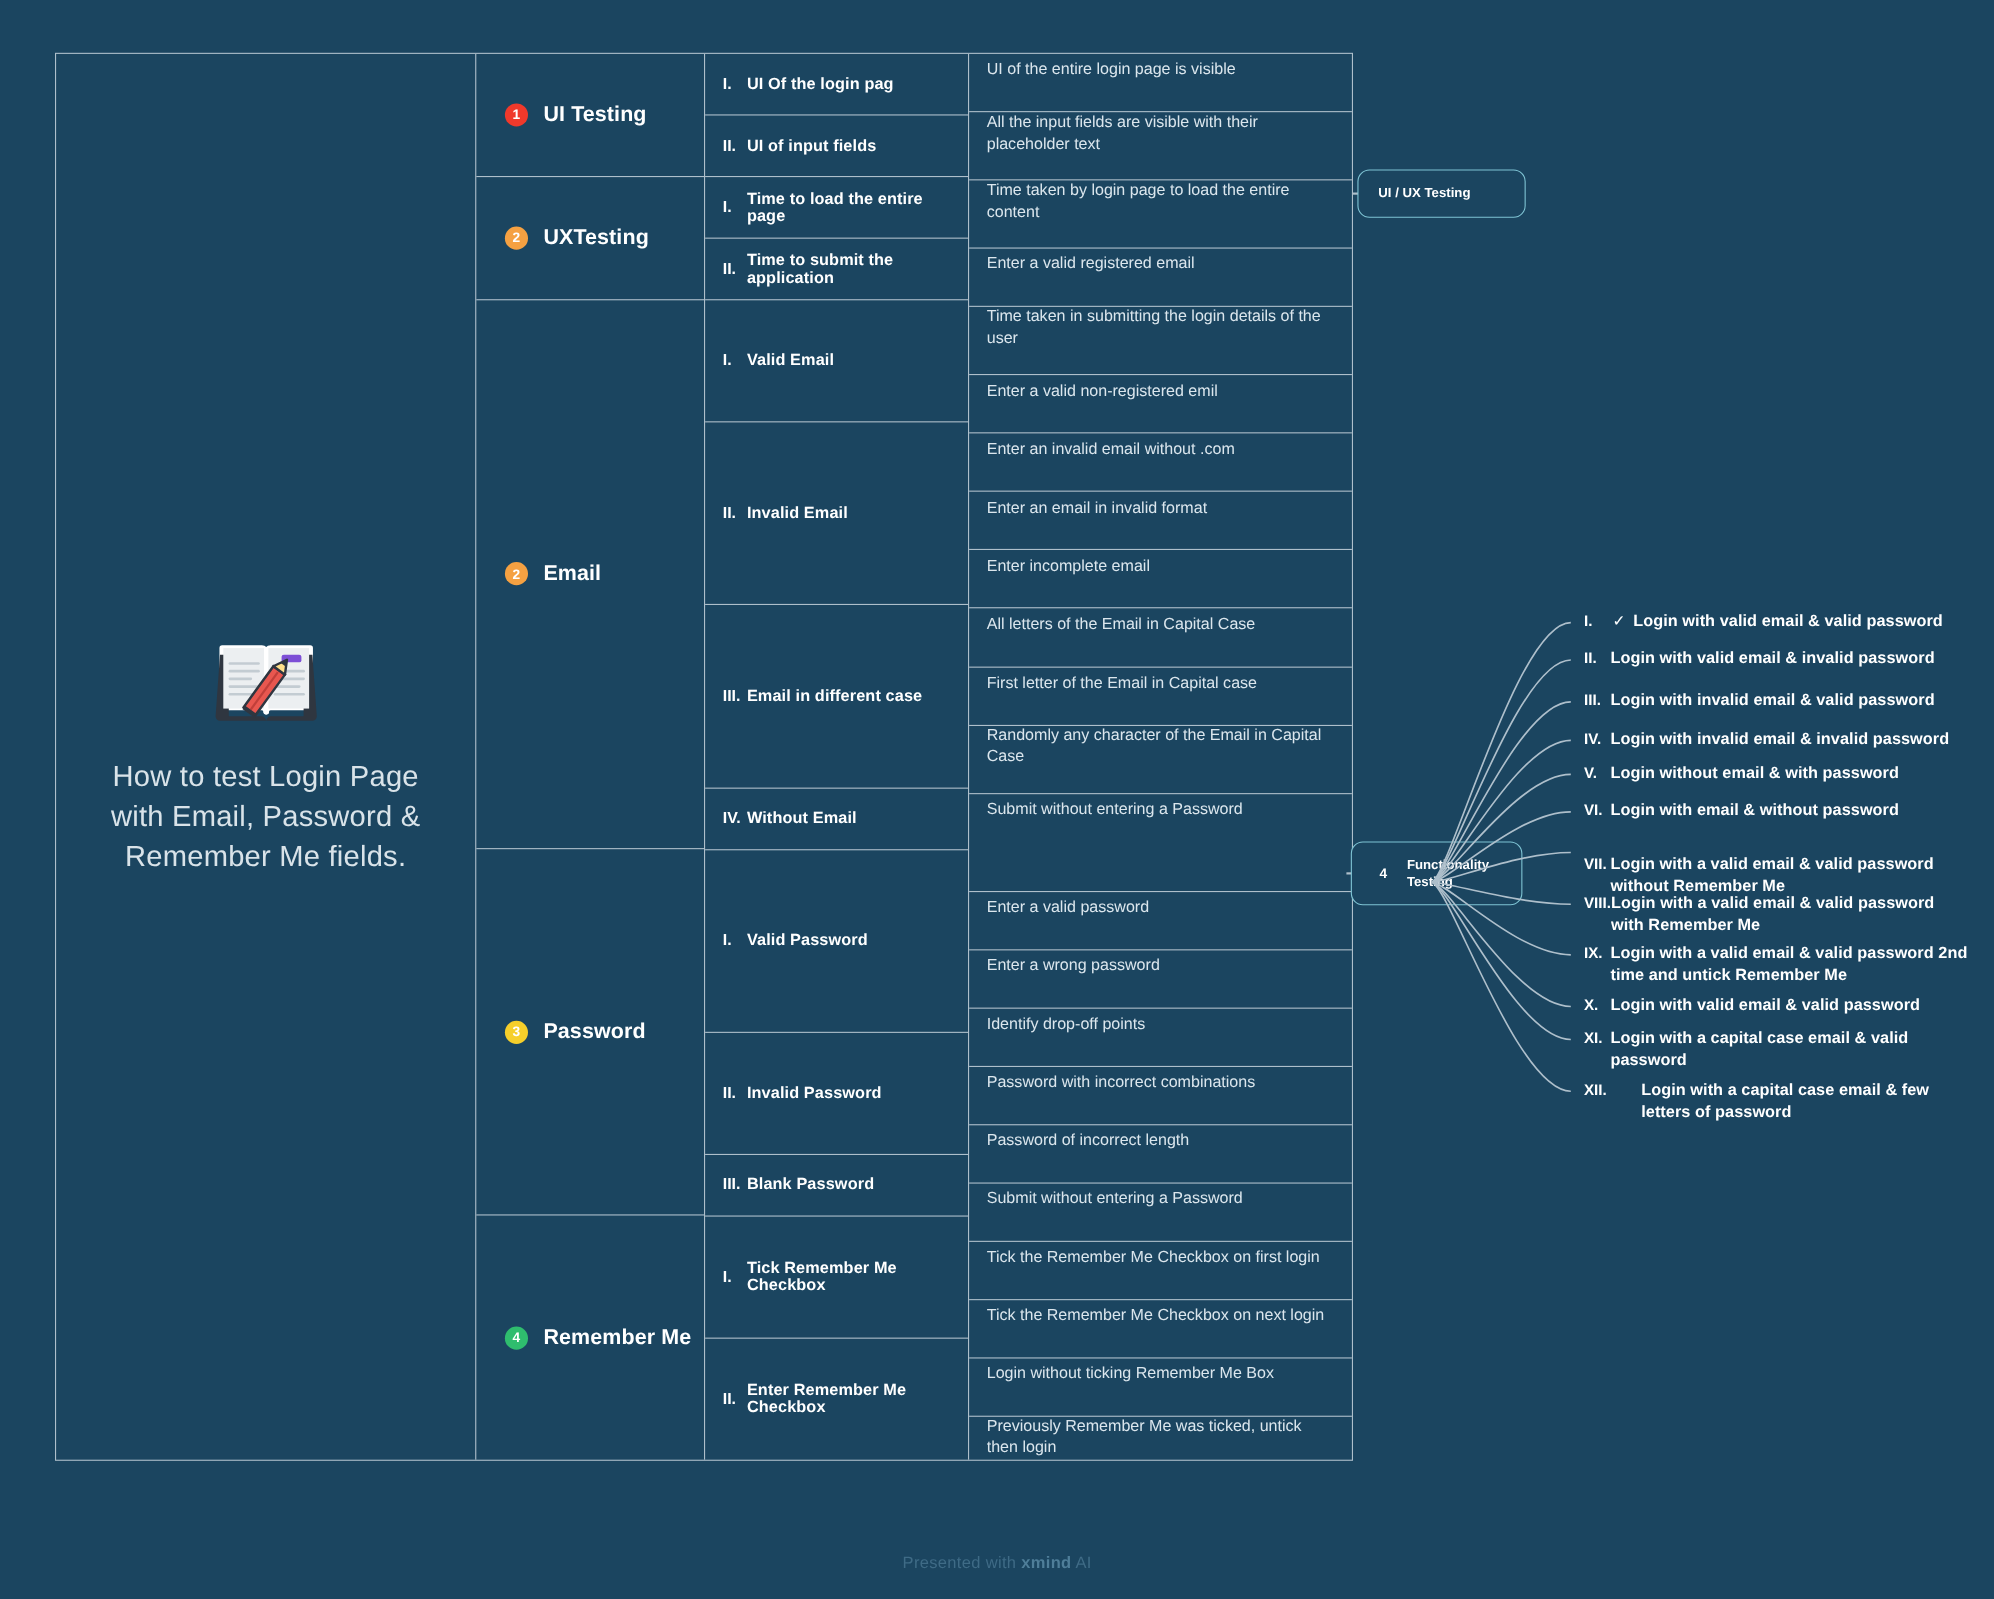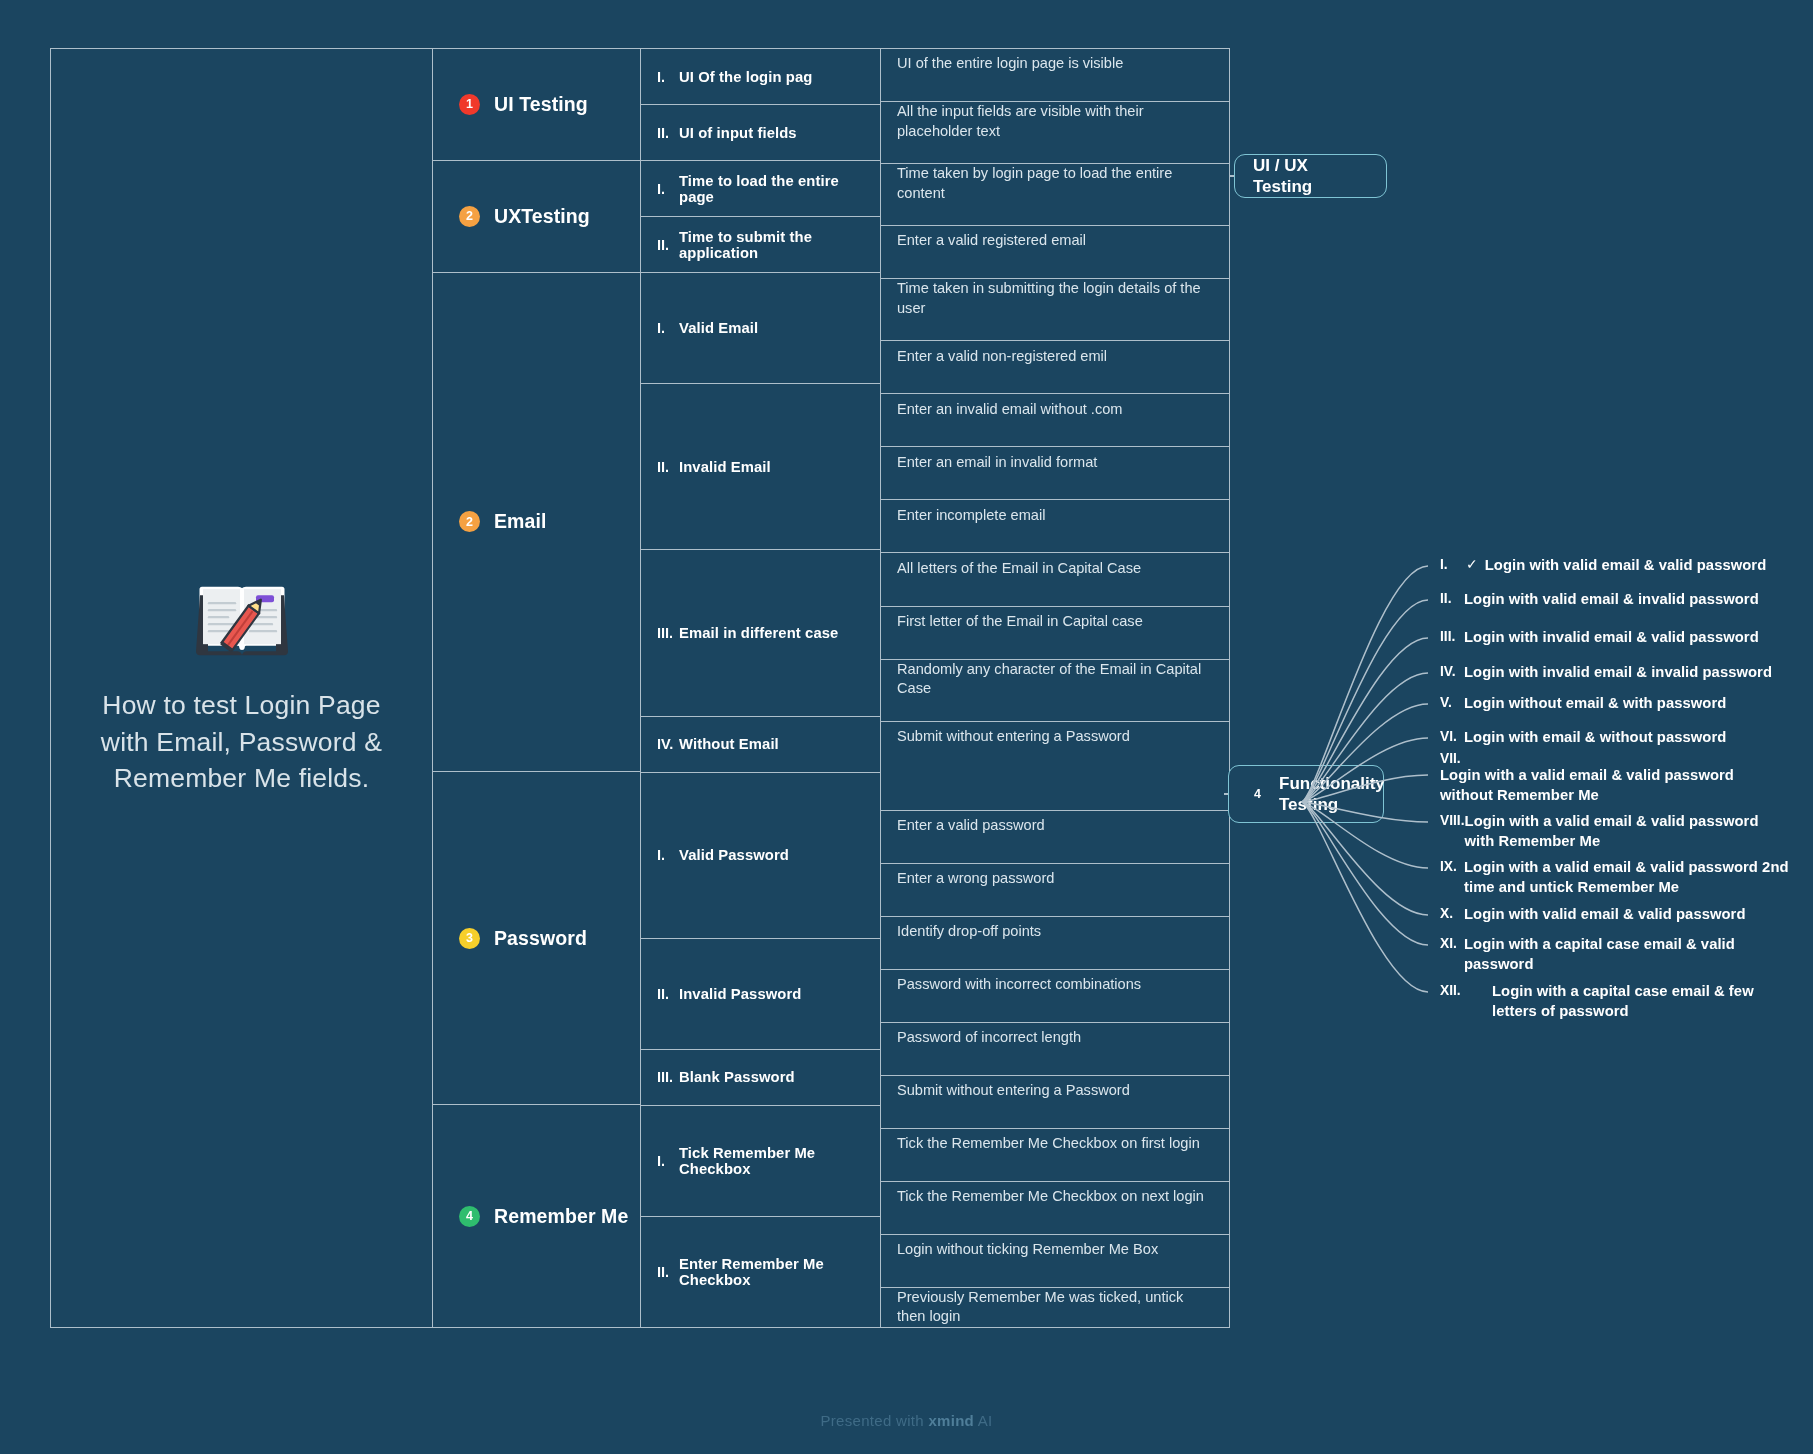--- a/index.html
+++ b/index.html
@@ -131,21 +131,21 @@
     position: absolute;
     border: 1.6px solid #7fc4d4;
     border-radius: 11px;
     background: #1b4560;
     display: flex;
     align-items: center;
     padding: 0 18px;
   }
   .pill-label {
     color: #ffffff;
-    font-size: 17px;
+    font-size: 12px;
     font-weight: 700;
     line-height: 1.26;
   }
   #pill-uiux { left: 1234px; top: 154px; width: 153px; height: 44px; }
   #pill-func { left: 1228px; top: 765px; width: 156px; height: 58px; }
   #pill-func .badge { margin-right: 11px; }
 
   
   #leafwrap { position: absolute; left: 1290px; top: 520px; width: 520px; height: 540px; }
   #leafsvg  { position: absolute; left: 0; top: 0; width: 400px; height: 540px; overflow: visible; }
@@ -425,21 +425,21 @@
         <span class="leaf-text">Login with invalid email &amp; invalid password</span>
       </div>
       <div class="leaf" style="left: 150px; top: 174px;">
         <span class="leaf-num">V.</span>
         <span class="leaf-text">Login without email &amp; with password</span>
       </div>
       <div class="leaf" style="left: 150px; top: 208px;">
         <span class="leaf-num">VI.</span>
         <span class="leaf-text">Login with email &amp; without password</span>
       </div>
-      <div class="leaf" style="left: 150px; top: 230px; flex-direction: column;">
+      <div class="leaf" style="left: 150px; top: 257px;">
         <span class="leaf-num">VII.</span>
         <span class="leaf-text">Login with a valid email &amp; valid password without Remember Me</span>
       </div>
       <div class="leaf" style="left: 150px; top: 292px;">
         <span class="leaf-num">VIII.</span>
         <span class="leaf-text">Login with a valid email &amp; valid password with Remember Me</span>
       </div>
       <div class="leaf" style="left: 150px; top: 338px;">
         <span class="leaf-num">IX.</span>
         <span class="leaf-text">Login with a valid email &amp; valid password 2nd time and untick Remember Me</span>

